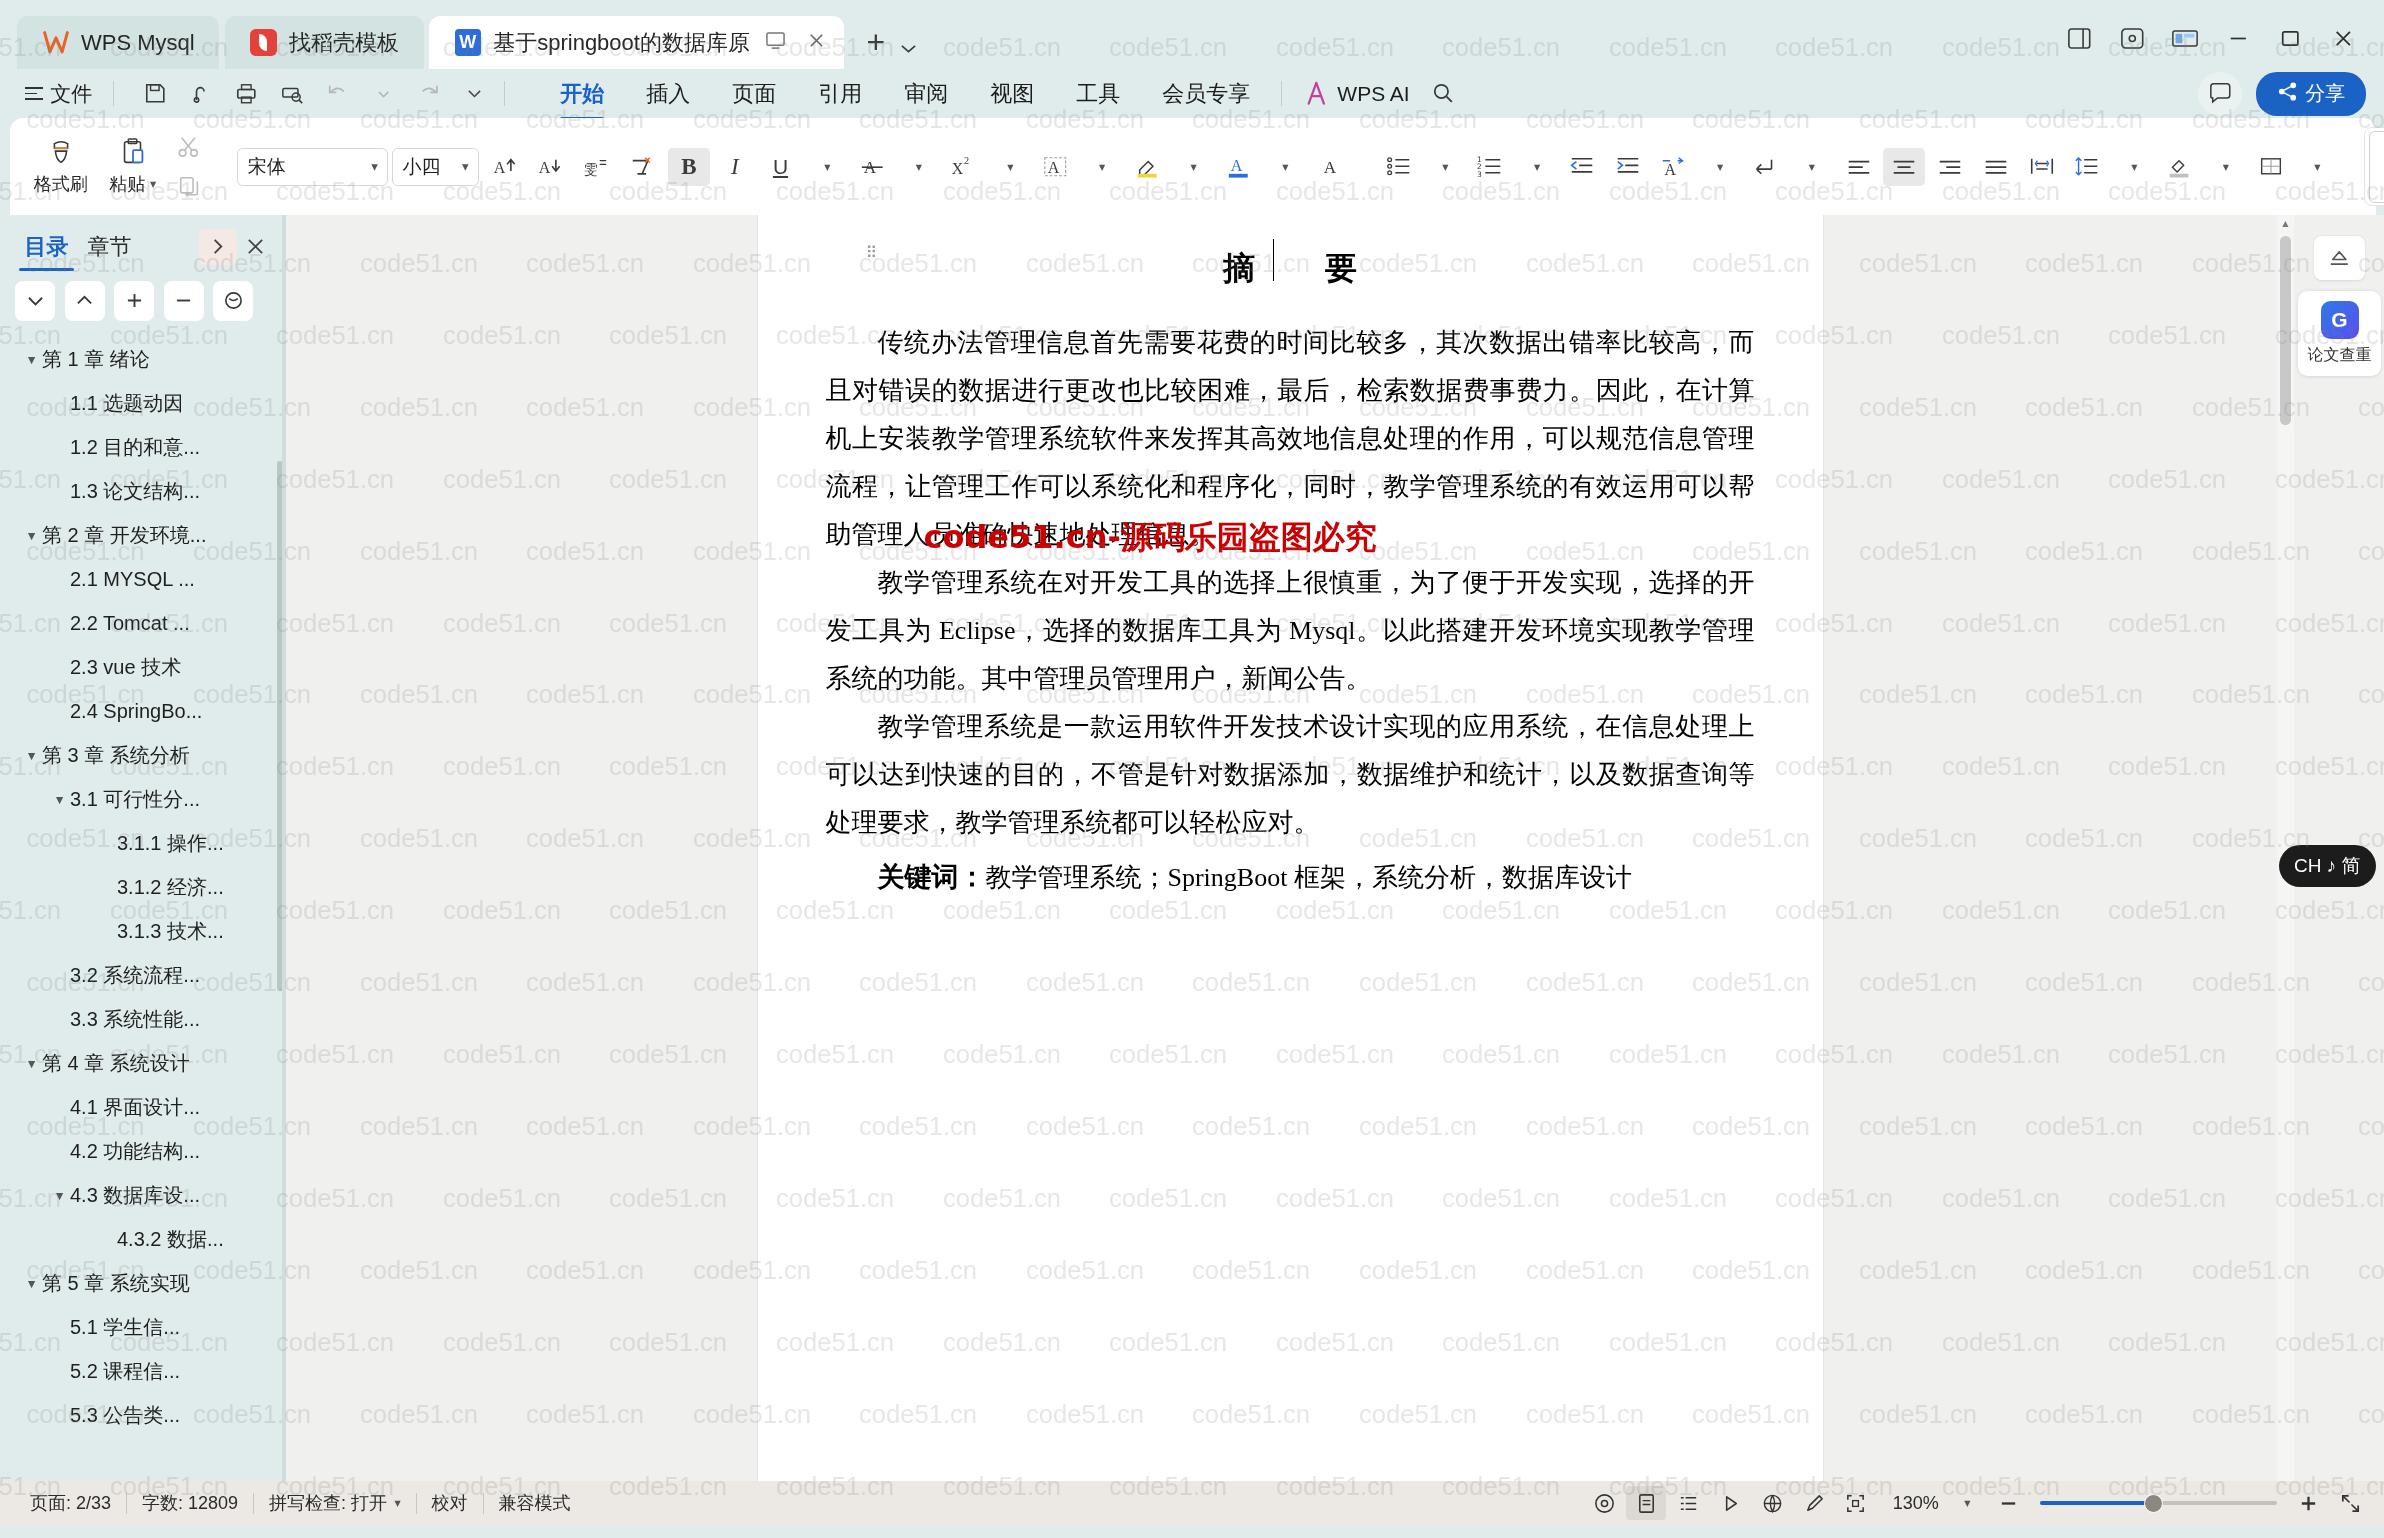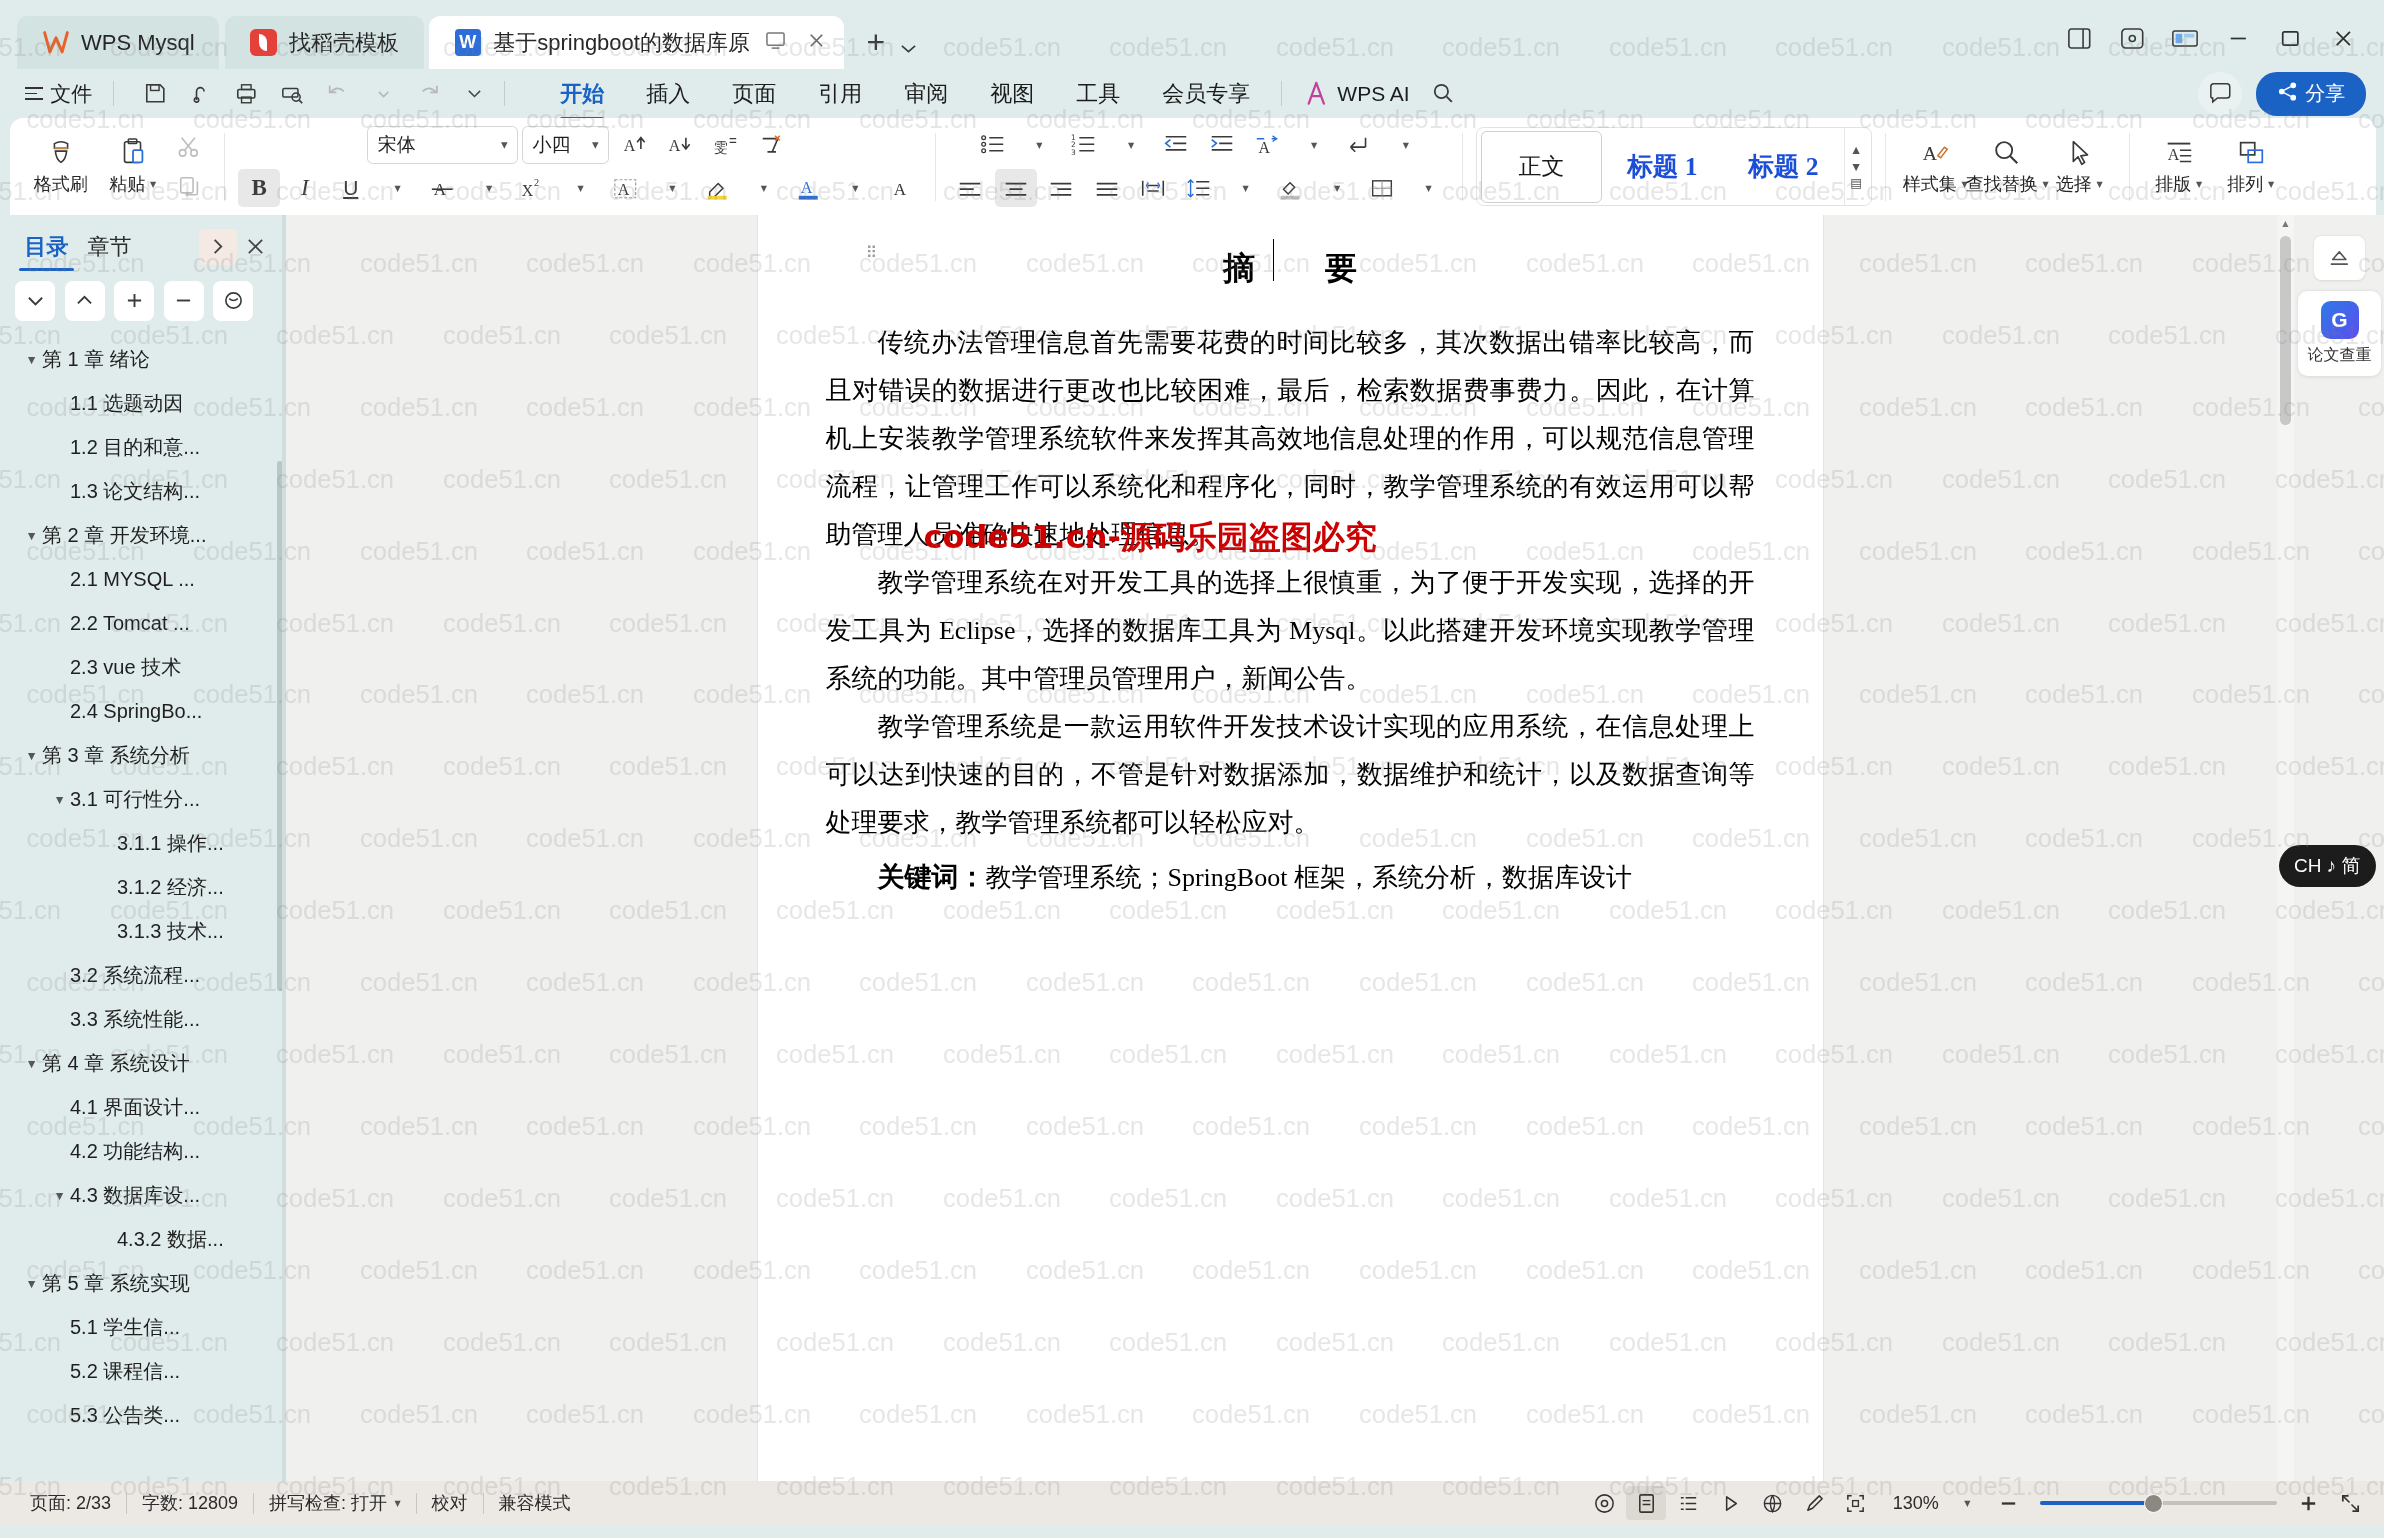--- a/index.html
+++ b/index.html
@@ -61,21 +61,21 @@
      display:flex; align-items:center; padding:0 7.6px; position:relative; }
   .tgroup { display:flex; align-items:center; height:87px; padding:0 7.6px; }
   .tgsep { width:0.9px; height:68px; background:#e6e6e6; margin:0 5.7px; }
   .bigbtn { width:72px; display:flex; flex-direction:column; align-items:center; justify-content:center; gap:3.8px;
      cursor:pointer; border-radius:5.7px; padding:5.7px 1.9px; }
   .bigbtn .lbl { font-size:18px; color:#262626; display:flex;align-items:center; gap:2.8px; white-space:nowrap;}
   .smallcol { display:flex; flex-direction:column; gap:1.9px; align-items:center; justify-content:center; }
   .ibtn { width:42px;height:38px; display:flex;align-items:center;justify-content:center; cursor:pointer;border-radius:4.7px; color:#3c3c3c;}
   .ibtn.dim{color:#bdbdbd;}
   .ibtn.on{background:#e8e8e8;}
-  .fontrows { display:flex; flex-direction:column; gap:5.7px;align-items:center; }
+  .fontrows { display:flex; flex-direction:row; gap:5.7px; }
   .frow { display:flex; align-items:center; gap:3.8px; }
   .selbox { height:38px; border:0.9px solid #d6d6d6; border-radius:5.7px; display:flex; align-items:center;
      justify-content:space-between; padding:0 9.5px; font-size:19px; color:#1f1f1f; background:#fff; cursor:pointer;}
   .selbox .cv { font-size:13.2px; color:#555; margin-left:9.5px; }
   .fname { width:151px; }
   .fsize { width:87px; }
   .chev { font-size:12.3px; color:#555; margin-left:1.9px; }
   .bold-b { font-weight:700; font-size:23px; font-family:"Liberation Serif",serif; }
   .ital-i { font-style:italic; font-size:23px; font-family:"Liberation Serif",serif; }
   .und-u { font-size:21px; text-decoration:underline; }

